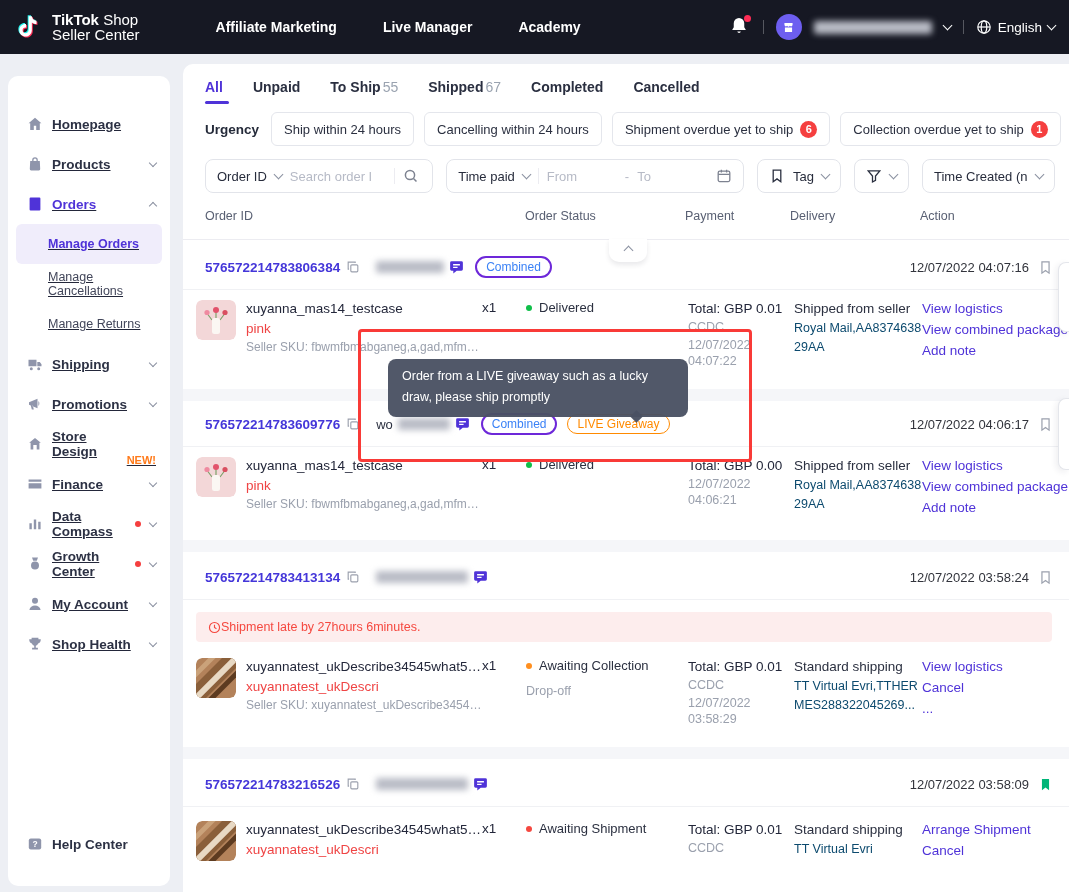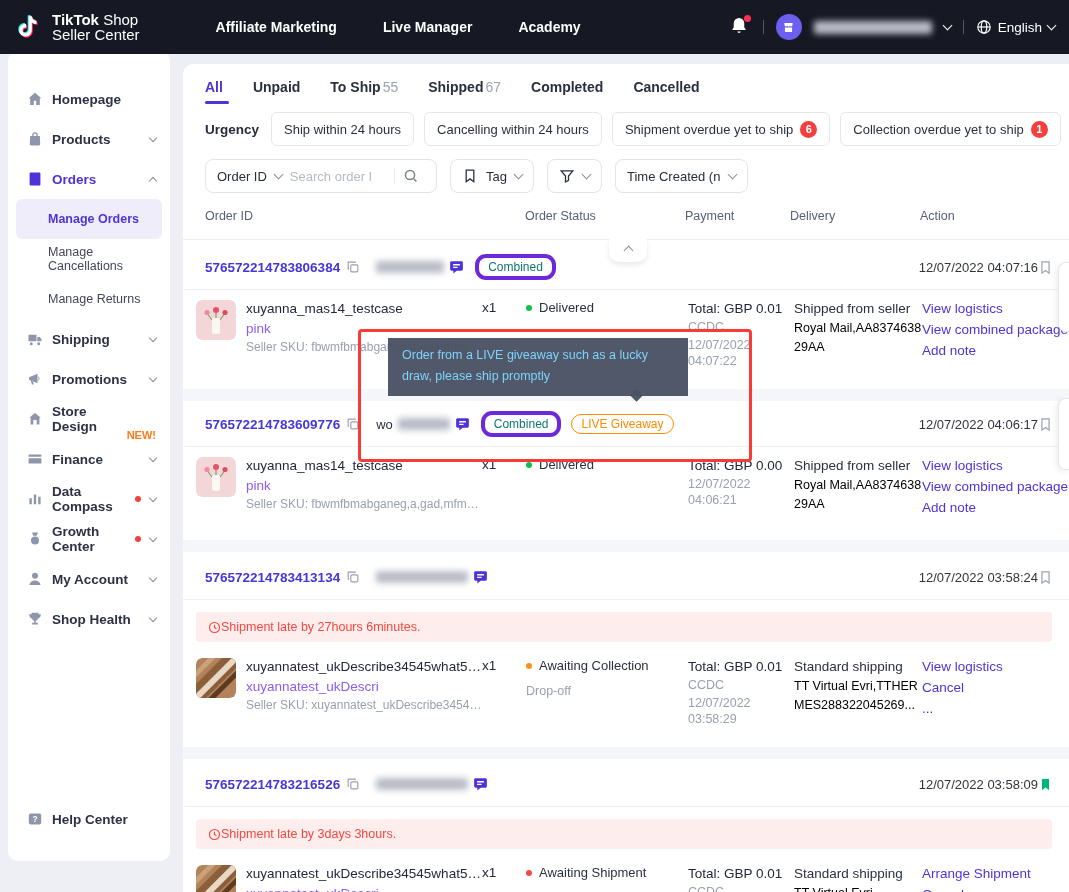--- a/index.html
+++ b/index.html
@@ -30,22 +30,22 @@
   .avatar { width:26px; height:26px; border-radius:50%; background:#6d5ef0; display:flex; align-items:center; justify-content:center; cursor:pointer; flex:0 0 auto; }
   .blur-block { background:#b9bcc6; border-radius:2px; filter:blur(3px); }
   .user-blur { width:118px; height:13px; }
   .chev { width:7px; height:7px; border-right:1.6px solid #8a90a0; border-bottom:1.6px solid #8a90a0; transform:rotate(45deg); display:inline-block; flex:0 0 auto; margin-top:-3px; }
   .chev.white { border-color:#fff; }
   .chev.up { transform:rotate(225deg); margin-top:3px; }
   .lang { display:flex; align-items:center; gap:6px; color:#fff; font-size:13.5px; cursor:pointer; }
 
   
   .sidebar {
-    position:absolute; left:8px; top:51px; width:162px; height:810px;
-    background:#fff; border-radius:10px; padding-top:28px; z-index:5;
+    position:absolute; left:8px; top:76px; width:162px; height:810px;
+    background:#fff; border-radius:10px; padding-top:28px; z-index:5;text-decoration:underline;
   }
   .side-item { height:40px; display:flex; align-items:center; gap:9px; padding:0 14px 0 19px; font-size:13.5px; font-weight:700; color:#2c3144; cursor:pointer; }
   .side-item .icn { width:16px; height:16px; color:#8f95ab; flex:0 0 auto; }
   .side-item.active-parent { color:#4f33d8; }
   .side-item.active-parent .icn { color:#4f33d8; }
   .side-item .chev { margin-left:auto; width:6px; height:6px; }
   .side-sub { height:40px; display:flex; align-items:center; margin:0 8px; padding-left:32px; font-size:12.5px; font-weight:400; color:#42465a; border-radius:6px; cursor:pointer; }
   .side-sub.active { background:#f0edfb; color:#4f33d8; font-weight:700; }
   .red-dot { width:6px; height:6px; border-radius:50%; background:#f53f3f; display:inline-block; margin-left:6px; flex:0 0 auto; }
   .new-badge { color:#ff7a1a; font-size:11px; font-weight:700; margin-left:5px;margin-top:31px; }
@@ -84,52 +84,52 @@
   .group-sep { height:12px; background:#f5f6f9; }
   .ghead { display:flex; align-items:center; padding:0 24px 0 22px; height:34px; margin-top:6px; }
   .order-id { font-size:13.5px; font-weight:700; color:#4436d9; cursor:pointer; }
   .copy-icn { width:14px; height:14px; color:#9ba0ad; margin-left:6px; cursor:pointer; }
   .buyer { display:flex; align-items:center; gap:5px; margin-left:16px; font-size:13px; color:#2b3040; cursor:pointer; }
   .buyer-blur { width:68px; height:12px; }
   .buyer-blur.w2 { width:52px; }
   .buyer-blur.w3 { width:92px; }
   .chat-icn { width:17px; height:17px; margin-left:4px; cursor:pointer; }
   .badge { border-radius:11px; padding:2px 9px; font-size:12px; font-weight:500; margin-left:10px; white-space:nowrap; }
-  .badge.green { color:#0f766e; border:4px solid #6d28d9; }
+  .badge.green { color:#3b82f6; border:2px solid #6d28d9; }
   .badge.orange { color:#ff8a00; border:1px solid #ff8a00; }
-  .ghead-right { margin-left:auto; display:flex; align-items:center; }
+  .ghead-right { margin-left:auto; display:flex; align-items:center; gap:9px; }
   .gdate { font-size:13px; color:#32343c; }
   .bm { width:15px; height:15px; cursor:pointer; }
   .ghead-line { height:1px; background:#f0f1f4; margin-top:5px; }
 
   .alert-banner { display:flex; align-items:center; margin:12px 25px 2px 13px; background:#fdeded; border-radius:4px; height:30px; padding:0 12px; font-size:12.5px; color:#f5483f; }
   .alert-banner .icn { width:13px; height:13px; }
 
   .prow { display:grid; grid-template-columns:50px 236px 44px 162px 106px 128px 1fr; padding:10px 24px 20px 13px; align-items:start; }
   .pimg { width:40px; height:40px; border-radius:6px; overflow:hidden; cursor:pointer; }
   .pname { font-size:13.5px; color:#23273a; line-height:17px; white-space:nowrap; overflow:hidden; text-overflow:ellipsis; cursor:pointer; }
-  .pvariant { font-size:13.5px; color:#8b5cf6; line-height:17px; margin-top:3px; }
+  .pvariant { font-size:13.5px; color:#ef4444; line-height:17px; margin-top:3px; }
   .psku { font-size:12px; color:#9aa0ad; line-height:15px; margin-top:3px; white-space:nowrap; overflow:hidden; text-overflow:ellipsis; }
   .qty { font-size:13.5px; color:#23273a; }
   .stat-line { display:flex; align-items:center; gap:7px; font-size:13px; color:#2b3040; font-weight:500; }
   .dot { width:6px; height:6px; border-radius:50%; flex:0 0 auto; }
   .dot.g { background:#0fbf49; } .dot.o { background:#ff8f1f; } .dot.r { background:#f5483f; }
   .stat-sub { font-size:12.5px; color:#9aa0ad; margin-top:11px; }
   .pay-total { font-size:13.5px; color:#23273a; line-height:17px; }
   .pay-sub { font-size:12.5px; color:#9aa0ad; line-height:16px; margin-top:2px; }
   .del-1 { font-size:13.5px; color:#2b3040; line-height:17px; }
-  .del-sub { font-size:12.5px; color:#000000; line-height:16px; margin-top:3px; }
+  .del-sub { font-size:12.5px; color:#0c4a6e; line-height:16px; margin-top:3px; }
   .act-link { display:block; font-size:13.5px; font-weight:400; color:#4f33d8; line-height:17px; margin-bottom:4px; cursor:pointer; white-space:nowrap; }
 
   
   .floater { position:absolute; right:0; width:11px; background:#fff; border:1px solid #e4e6eb; border-right:none; border-radius:8px 0 0 8px; box-shadow:-2px 2px 6px rgba(40,44,63,.08); z-index:20; }
   .floater.f1 { top:262px; height:70px; }
   .floater.f2 { top:398px; height:72px; }
   .red-rect { position:absolute; left:358px; top:329px; width:394px; height:133px; border:3px solid #f93a37; border-radius:4px; z-index:24; pointer-events:none; }
-  .tooltip { position:absolute; left:388px; top:338px; width:300px; background:rgba(74,81,99,.96); border-radius:0; padding:7px 14px 9px; color:#7dd3fc; font-size:12.5px; line-height:21px; z-index:26; }
+  .tooltip { position:absolute; left:388px; top:359px; width:300px; background:rgba(74,81,99,.96); border-radius:8px; padding:7px 14px 9px; color:#ffffff; font-size:12.5px; line-height:21px; z-index:26; }
   .tooltip::after { content:""; position:absolute; left:244px; bottom:-4px; width:9px; height:9px; background:rgba(74,81,99,.96); transform:rotate(45deg); }
 </style>
 </head>
 <body>
 
 <header class="topbar">
   <div class="logo">
     <span style="display:inline-flex;">
       <svg width="24" height="27" viewBox="0 0 24 28">
         <path fill="#25f4ee" d="M15 1.4c.4 2.8 2 4.5 4.8 4.7v3.3c-1.8 0-3.4-.6-4.8-1.7v7.6c0 4.6-3.1 7.1-6.6 7.1-3.2 0-6.4-2.3-6.4-6.5 0-4.4 3.7-6.8 7-6.4V13c-1.7-.4-3.6.6-3.6 2.8 0 2 1.5 3.1 3 3.1 1.8 0 3.3-1.2 3.3-3.8V1.4z"></path>
@@ -305,20 +305,32 @@
     <div class="fbox" style="width:232px;">
       <span style="font-weight:500;">Order ID</span>
       <span class="chev"></span>
       <input class="ghost-input" placeholder="Search order I" style="">
       <span class="vline"></span>
       <svg class="icn16" viewBox="0 0 16 16" fill="none" stroke="currentColor" stroke-width="1.5">
           <circle cx="7" cy="7" r="4.6"></circle>
           <path d="m10.5 10.5 3 3"></path>
         </svg>
     </div>
+    <div class="fbox" style="width:303px;">
+      <span style="font-weight:500;">Time paid</span>
+      <span class="chev"></span>
+      <span class="vline"></span>
+      <span class="ph" style="width:70px;">From</span>
+      <span class="ph">-</span>
+      <span class="ph" style="width:60px;">To</span>
+      <svg class="icn16" viewBox="0 0 16 16" fill="none" stroke="currentColor" stroke-width="1.3" style="margin-left:auto;">
+          <rect x="2.2" y="3.2" width="11.6" height="10.4" rx="1.5"></rect>
+          <path d="M2.2 6.4h11.6M5.4 1.8v2.8M10.6 1.8v2.8"></path>
+        </svg>
+    </div>
     <div class="fbox">
       <svg class="icn16" viewBox="0 0 16 16" fill="none" stroke="#2b3040" stroke-width="1.3">
           <path d="M4.2 2.2h7.6v11.6L8 10.9l-3.8 2.9z"></path>
         </svg>
       <span style="font-weight:500;">Tag</span>
       <span class="chev"></span>
     </div>
     <div class="fbox">
       <svg class="icn16" viewBox="0 0 16 16" fill="none" stroke="#2b3040" stroke-width="1.3">
           <path d="M2.2 2.8h11.6L9.5 8v4.4l-3 1.6V8z"></path>
@@ -557,27 +569,20 @@
           <path stroke="#fff" stroke-width="1.2" d="M4.8 5.4h6.4M4.8 7.8h4.2"></path>
         </svg>
       <span class="ghead-right">
         <span class="gdate">12/07/2022 03:58:09</span>
         <svg class="bm" viewBox="0 0 16 16" fill="#00b578">
             <path d="M4.2 2h7.6v12L8 11.1 4.2 14z"></path>
           </svg>
       </span>
     </div>
     <div class="ghead-line"></div>
-    <div class="alert-banner">
-      <svg class="icn" viewBox="0 0 16 16" fill="none" stroke="#f5483f" stroke-width="1.4">
-          <circle cx="8" cy="8" r="6.2"></circle>
-          <path d="M8 4.6V8l2.4 1.6"></path>
-        </svg>
-      <span>Shipment late by 3days 3hours.</span>
-    </div>
     <div class="prow" style="padding-top:14px;">
       <div class="pimg">
         <svg viewBox="0 0 40 40" width="40" height="40">
             <rect width="40" height="40" rx="6" fill="#b3825a"></rect>
             <path d="M-6 32 32 -6l12 12-38 38z" fill="#8a5f3a"></path>
             <path d="M0 40 40 0" stroke="#e8d9c4" stroke-width="6"></path>
             <path d="M10 46 46 10" stroke="#5d3b20" stroke-width="5"></path>
             <path d="M-8 24 24 -8" stroke="#caa27a" stroke-width="5"></path>
           </svg>
       </div>

